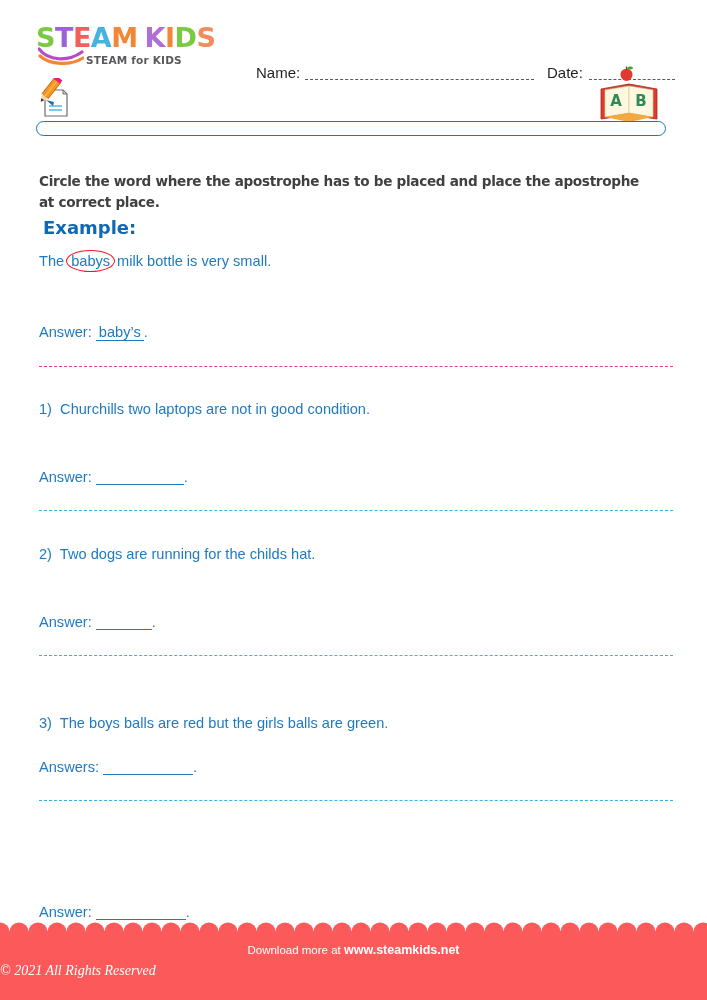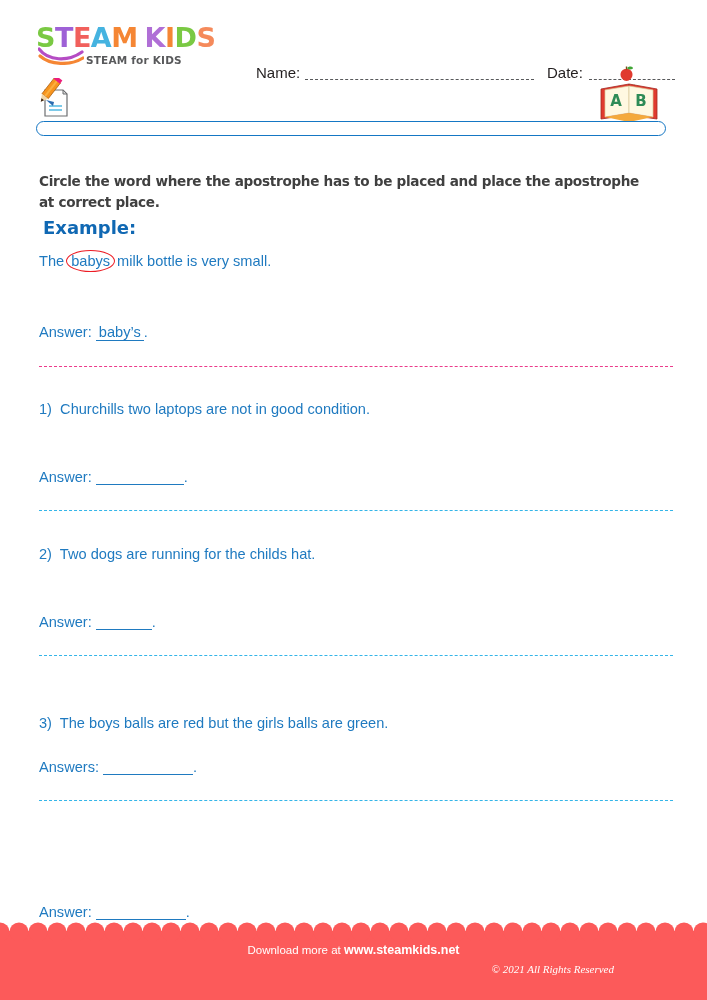--- a/index.html
+++ b/index.html
@@ -220,25 +220,25 @@
     font-size: 11.5px;
     color: #ffffff;
   }
   #footer-text .bold-url {
     font-weight: bold;
     font-size: 12.5px;
   }
   #footer-copy {
     position: absolute;
     left: 0; top: 32px;
-    width: 614px;
-    text-align: right;
+    width: 707px;
+    text-align: left;
     font-family: "Liberation Serif", serif;
     font-style: italic;
-    font-size: 11px;
+    font-size: 14px;
     color: #ffffff;
   }
 </style>
 </head>
 <body>
 
 <div id="page">
 
   <div id="header-row">
 

